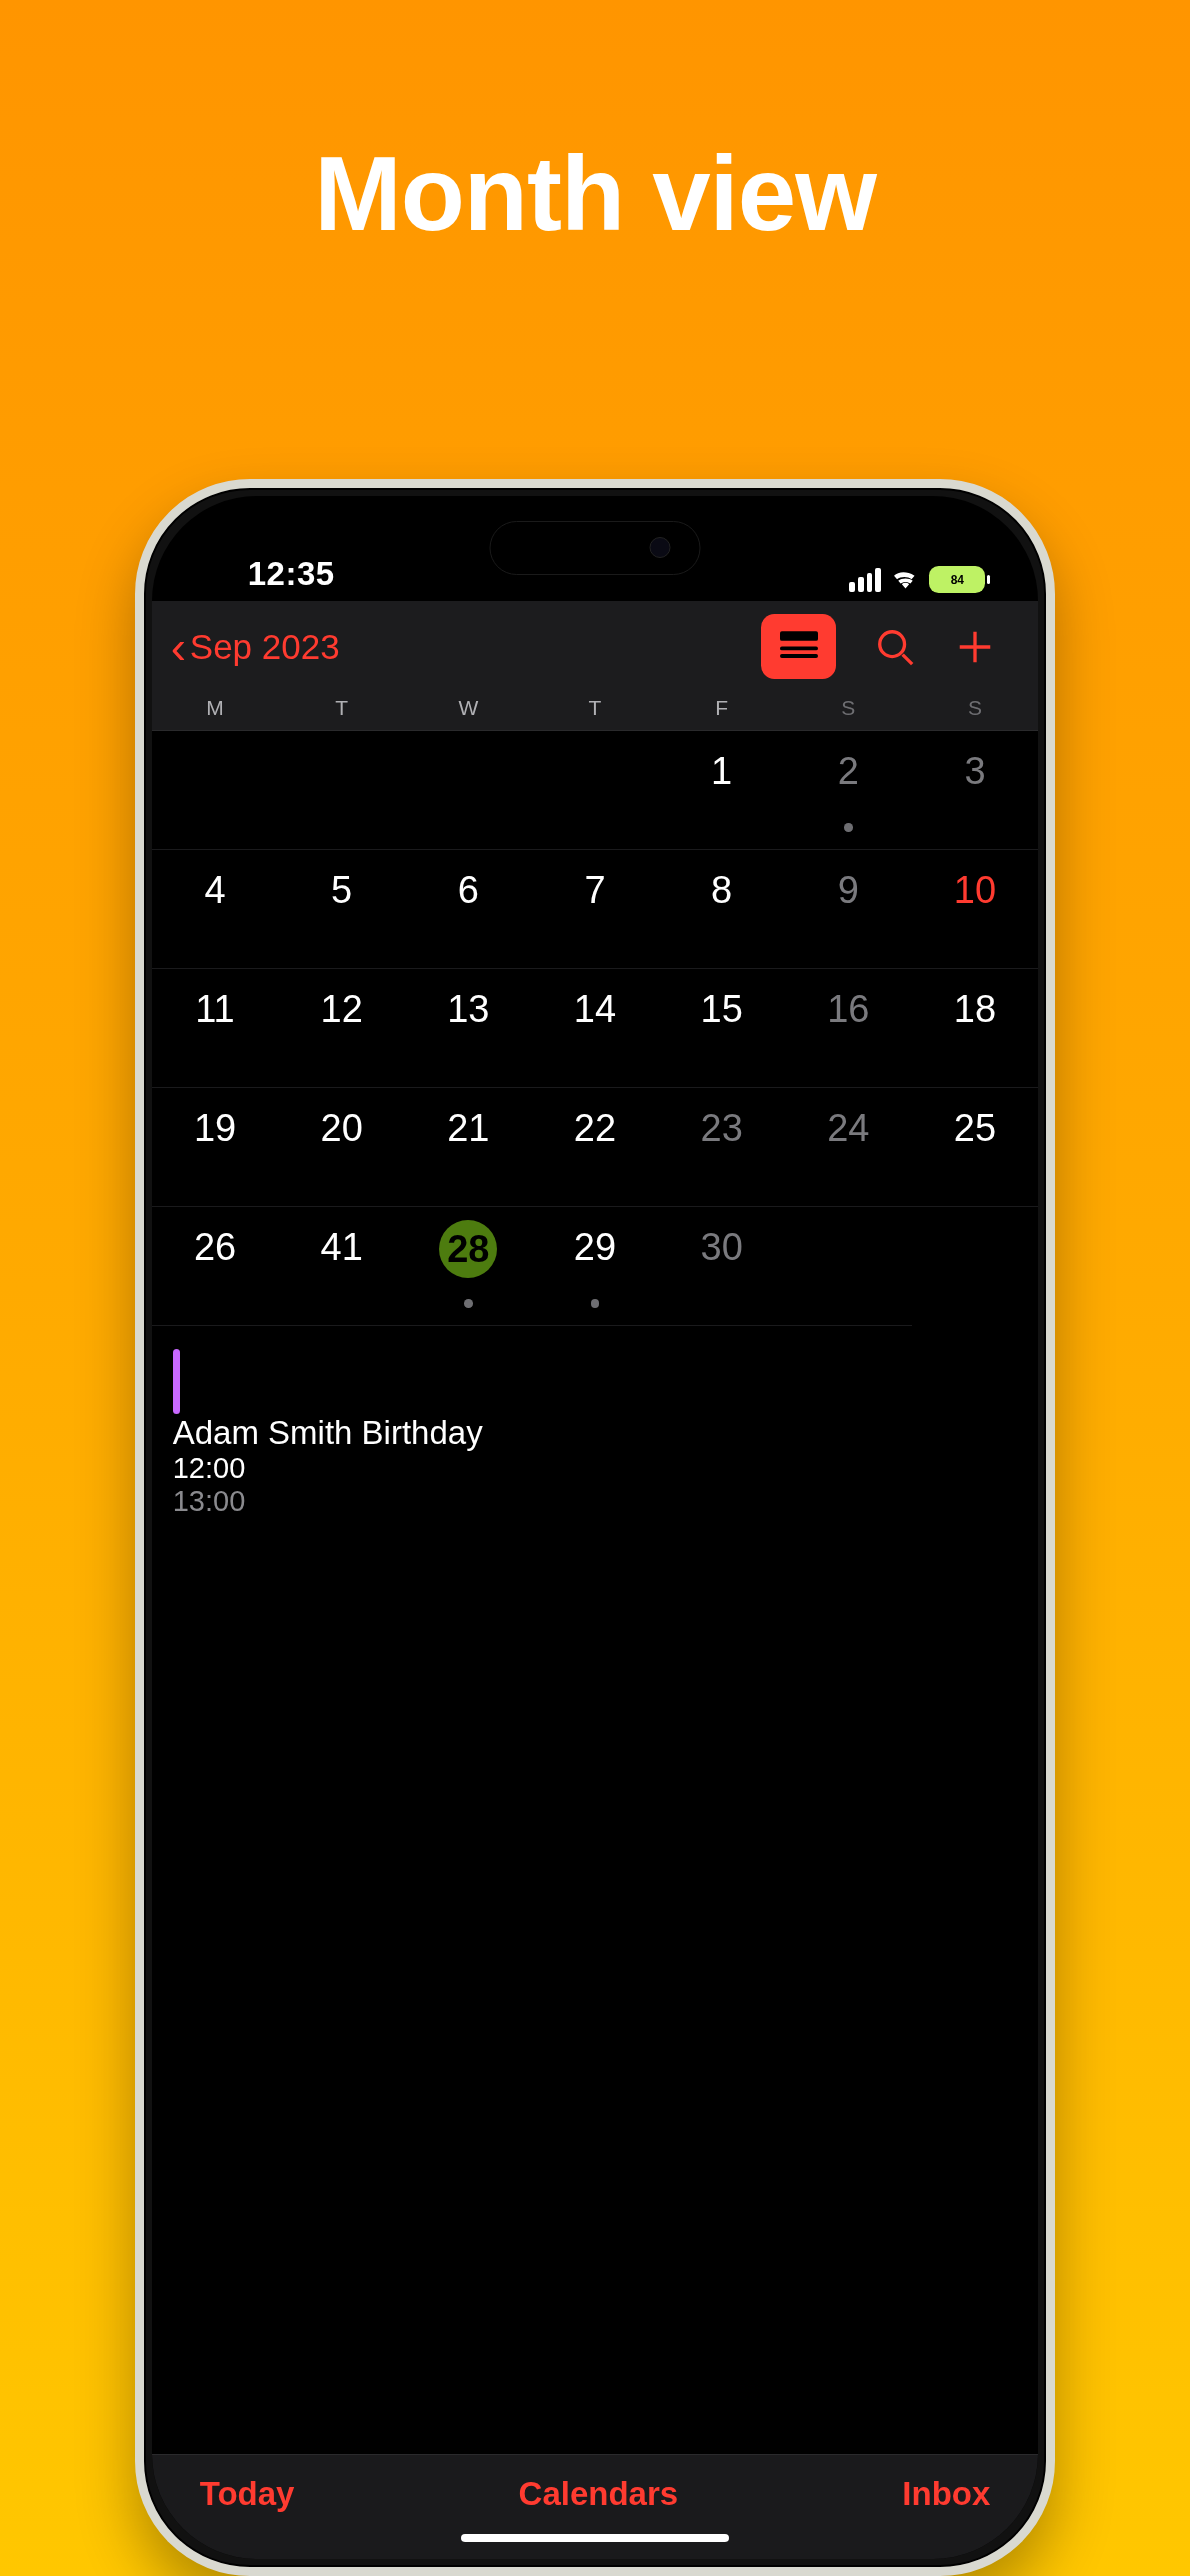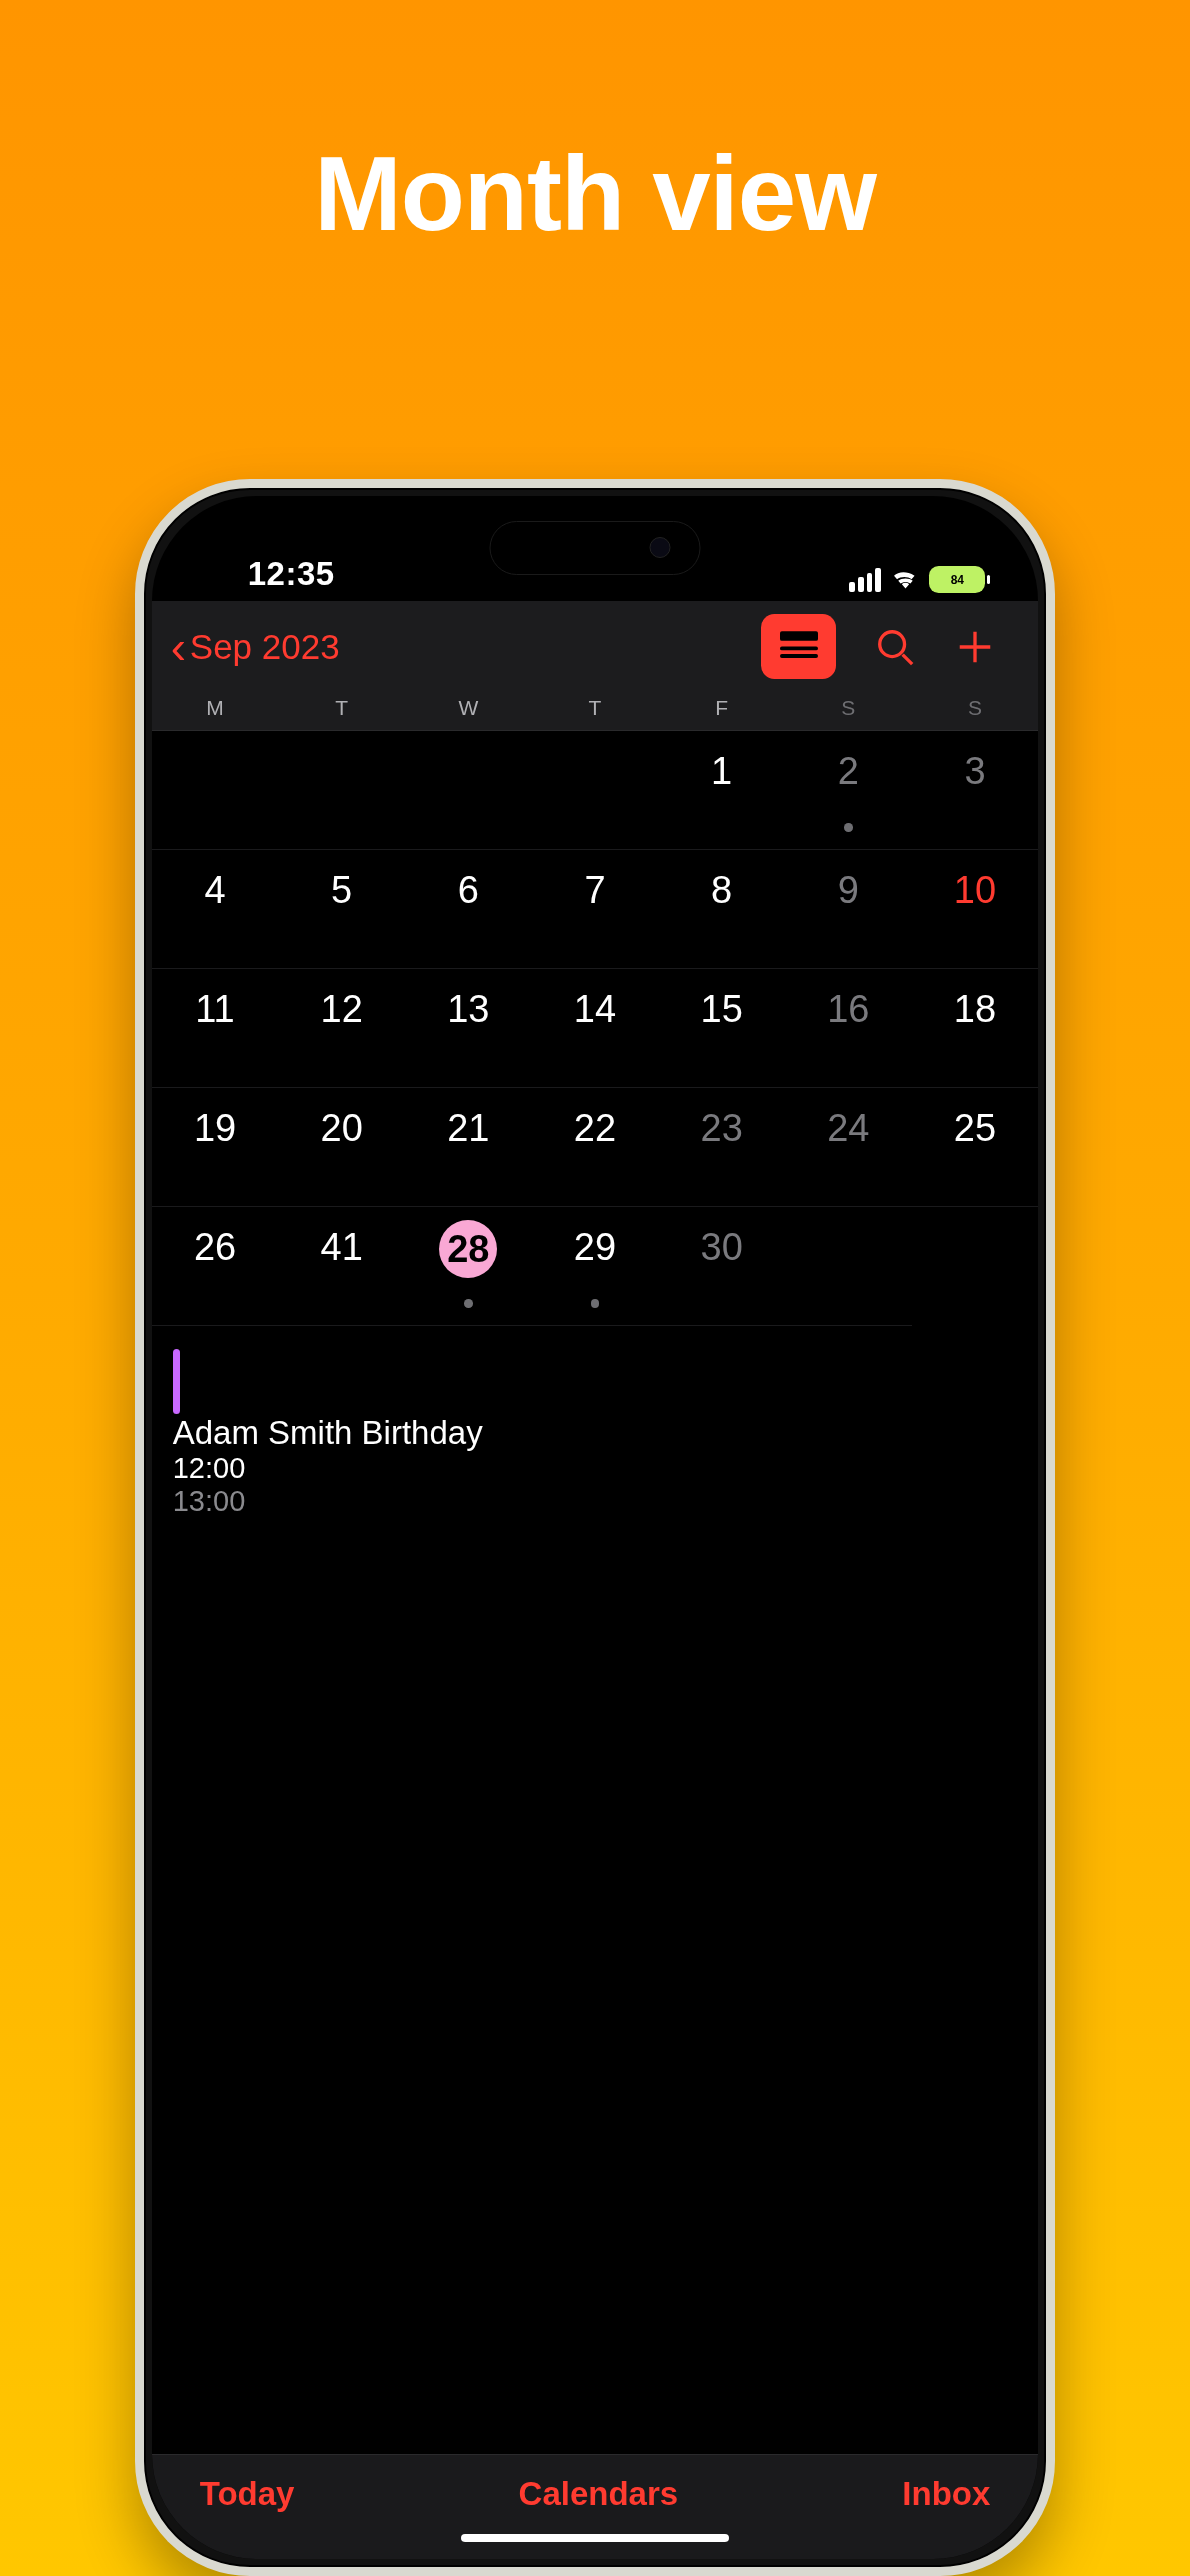--- a/index.html
+++ b/index.html
@@ -114,21 +114,21 @@
   .cell {
     height:119px; display:flex; flex-direction:column; align-items:center;
     justify-content:flex-start; padding-top:19px; position:relative;
     border-bottom:1px solid #1a1a1c;
   }
   .cell .num { font-size:38px; font-weight:400; color:#fff; }
   .cell.weekend .num { color:#7a7a7e; }
   .cell.empty .num { visibility:hidden; }
   .cell.red .num { color:#ff3b30; font-weight:500; }
   .cell.selected .num {
-    background:#f9a8d4; color:#000; width:58px; height:58px; border-radius:50%;
+    background:#4d7c0f; color:#000; width:58px; height:58px; border-radius:50%;
     display:flex; align-items:center; justify-content:center; font-weight:600;
     margin-top:-5.7px;
   }
   .cell .dot {
     position:absolute; bottom:17px; width:8.6px; height:8.6px; border-radius:50%;
     background:#6e6e72;
   }
 
   .events { flex:1; background:#000; }
   .event-row {

